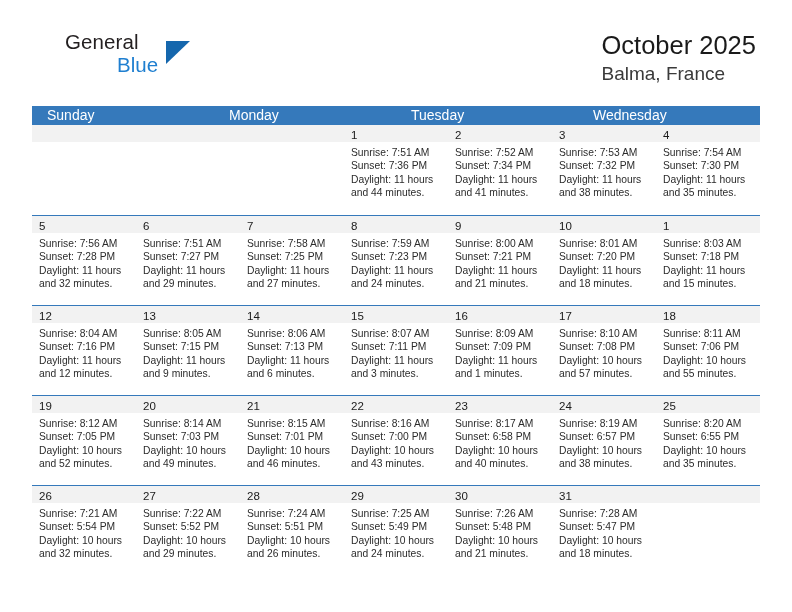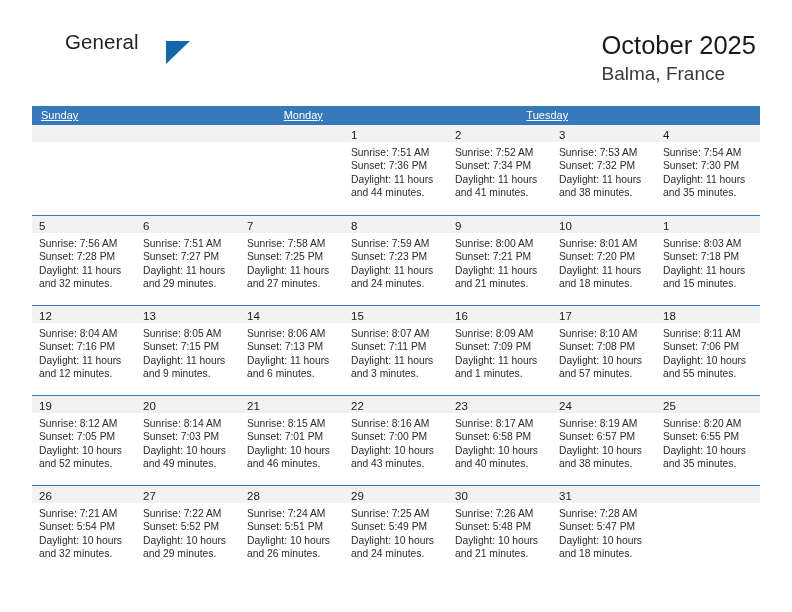--- a/index.html
+++ b/index.html
@@ -95,26 +95,25 @@
     width: 728px;
   }
   .dow-row {
     display: flex;
     background: #3579bb;
     height: 19px;
   }
   .dow {
     flex: 1 1 0;
     color: #ffffff;
-    font-size: 11px;
+    font-size: 14px;
     line-height: 19px;
-    padding-left: 9px;
+    padding-left: 15px;
     white-space: nowrap;
     overflow: hidden;
-    text-decoration: underline;
   }
 
   .week {
     display: flex;
     border-top: 1px solid #3579bb;
     height: 90px;
   }
   .week:first-of-type { border-top: none; }
 
   .day {
@@ -147,35 +146,37 @@
 </style>
 </head>
 <body>
 
 <div class="page">
 
   <div class="header">
 
     <div class="brand">
       <span class="brand-line1">General</span>
+      <span class="brand-line2">Blue</span>
       <span class="brand-mark"></span>
     </div>
 
     <div class="title-block">
       <h1 class="cal-title">October 2025</h1>
       <p class="cal-subtitle">Balma, France</p>
     </div>
 
   </div>
 
   <div class="calendar">
     <div class="dow-row">
       <div class="dow">Sunday</div>
       <div class="dow">Monday</div>
       <div class="dow">Tuesday</div>
+      <div class="dow">Wednesday</div>
     </div>
     <div id="weeks-container">
         <div class="week">
           <div class="day empty">
             <div class="day-numbar"></div>
           </div>
           <div class="day empty">
             <div class="day-numbar"></div>
           </div>
           <div class="day empty">

